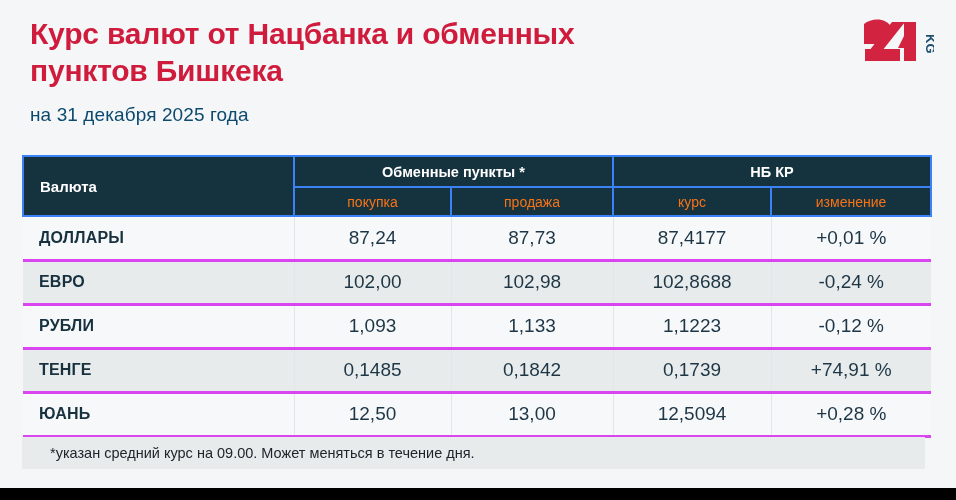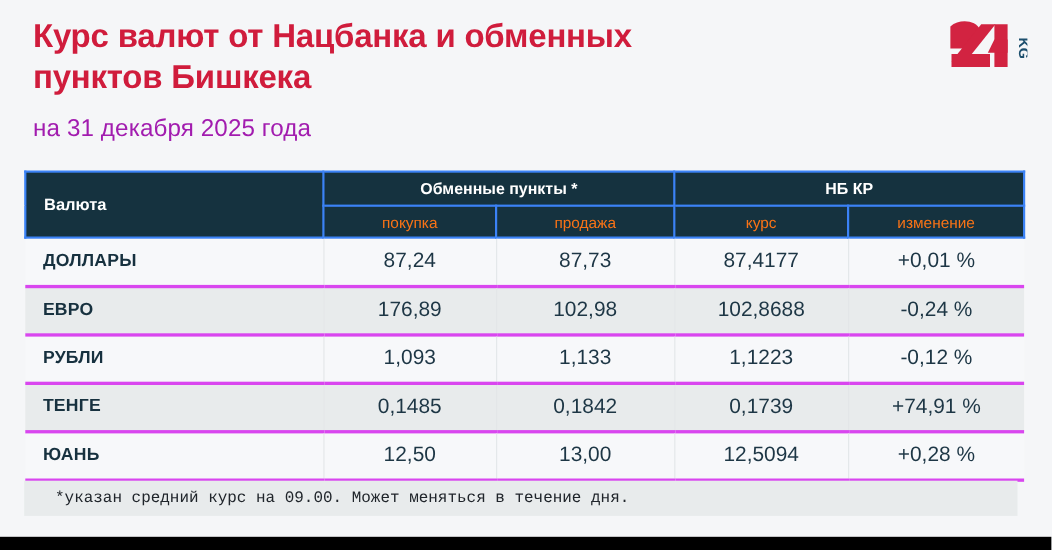--- a/index.html
+++ b/index.html
@@ -25,22 +25,22 @@
   .title {
     color:#d01c3c;
     font-size:30px;
     font-weight:bold;
     line-height:1.23;
     letter-spacing:-0.2px;
     max-width:620px;
   }
   .subtitle {
     margin-top:14px;
-    color:#a21caf;
-    font-size:22px;
+    color:#0c4a6e;
+    font-size:19px;
     font-weight:400;
     letter-spacing:0.1px;
   }
 
   
   .logo {
     position:absolute;
     right:22px; top:18px;
     width:74px; height:52px;
   }
@@ -121,21 +121,20 @@
     width:903px; height:32px;
     background:#e8ebec;
     display:flex;
     align-items:center;
   }
   .footnote span {
     padding-left:28px;
     font-size:14.5px;
     color:#20252b;
     font-weight:400;
-    font-family:Liberation Mono, monospace;
   }
 
   
   .bottom-bar {
     position:absolute;
     left:0; top:488px;
     width:956px; height:12px;
     background:#000000;
   }
 </style>
@@ -189,21 +188,21 @@
       <tbody>
         <tr>
           <td class="cur-name">ДОЛЛАРЫ</td>
           <td>87,24</td>
           <td>87,73</td>
           <td>87,4177</td>
           <td>+0,01 %</td>
         </tr>
         <tr class="alt">
           <td class="cur-name">ЕВРО</td>
-          <td>176,89</td>
+          <td>102,00</td>
           <td>102,98</td>
           <td>102,8688</td>
           <td>-0,24 %</td>
         </tr>
         <tr>
           <td class="cur-name">РУБЛИ</td>
           <td>1,093</td>
           <td>1,133</td>
           <td>1,1223</td>
           <td>-0,12 %</td>

